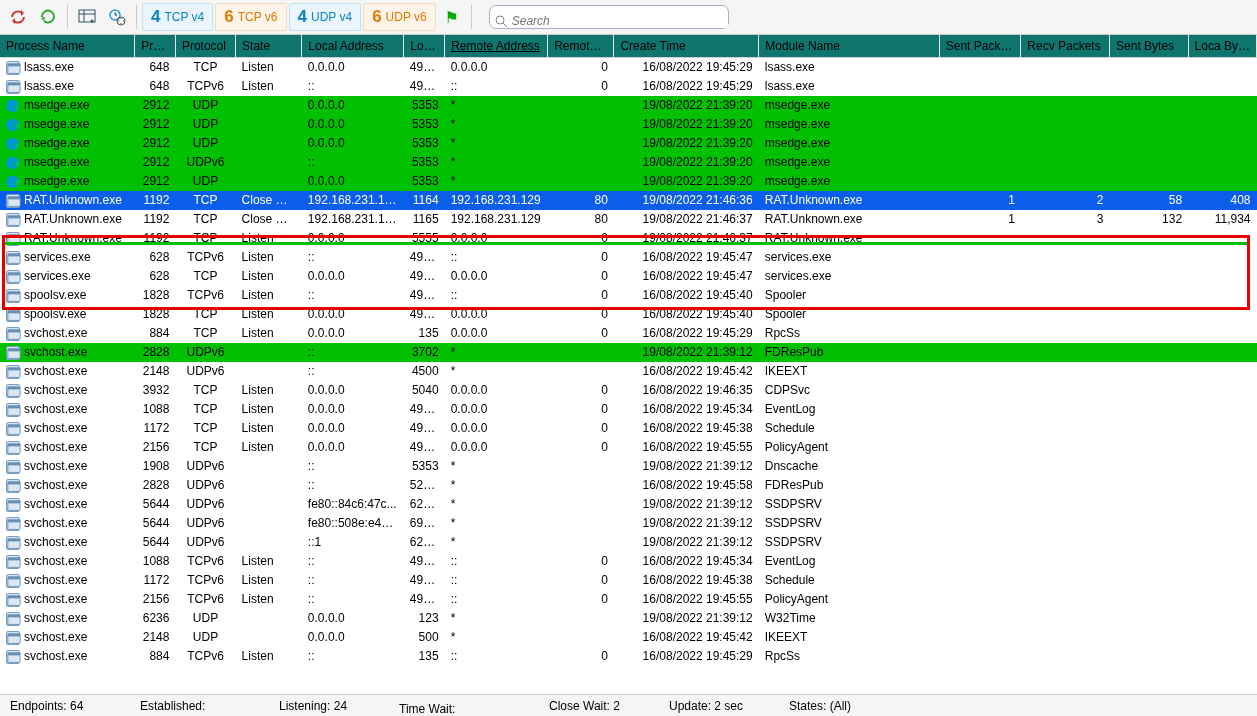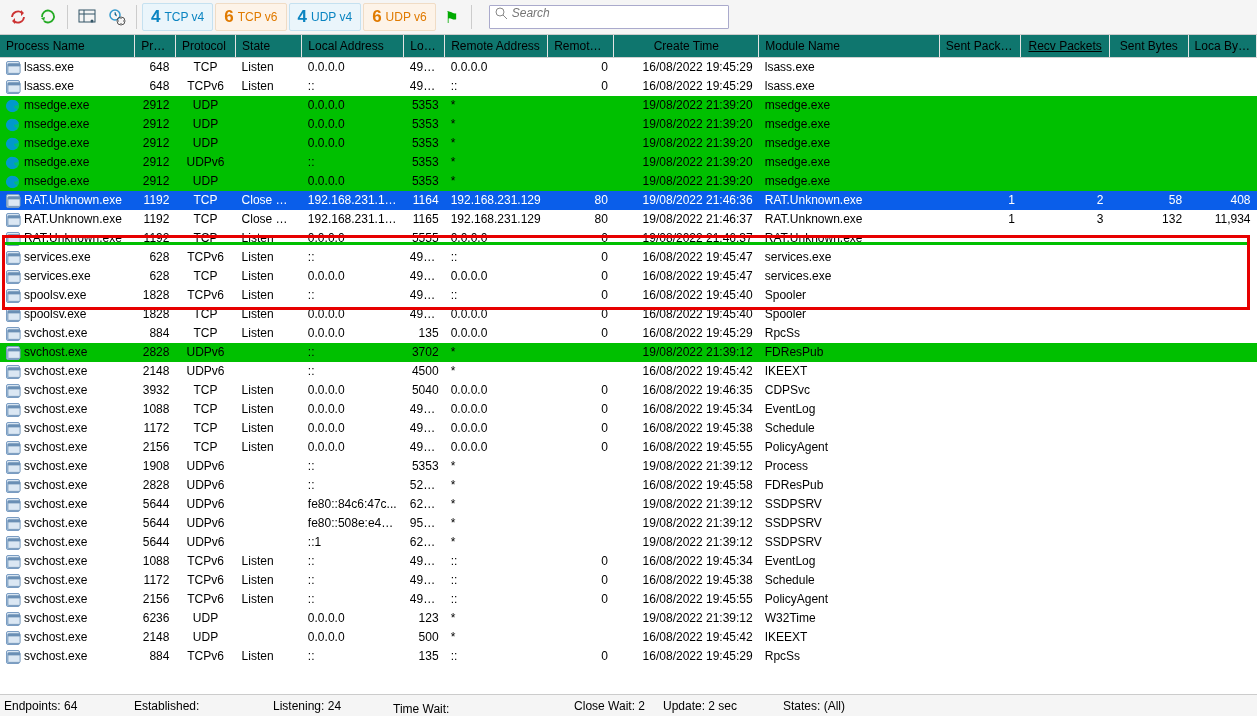--- a/index.html
+++ b/index.html
@@ -34,38 +34,38 @@
     height:28px; padding:0 8px;
     display:flex; align-items:center; gap:4px;
     border:1px solid transparent; cursor:pointer; border-radius:2px;
     font-size:12px;
   }
   .filter-btn.v4 { color:#0a84c1; border:1px solid #c5e1f0; background:#eaf5fb;}
   .filter-btn.v6 { color:#e07a00; border:1px solid #f0dcc5; background:#fdf3e8;}
   .filter-btn .num { font-size:17px; font-weight:600; font-family:"Segoe UI Light",sans-serif;}
   .flag { color:#0a0; font-size:16px;}
   .search-wrap {
-    display:flex; align-items:flex-start; border:1px solid #aac;
-    height:24px; width:240px; margin-left:12px; background:#fff; border-radius:1px;
+    display:flex; align-items:flex-end; border:1px solid #aac;
+    height:24px; width:240px; margin-left:12px; background:#fff; border-radius:7px;
   }
   .search-wrap svg { margin:0 4px;}
   .search-wrap input {
     border:none; outline:none; flex:1; font-size:12px; color:#555; font-style:italic;
   }
 
   
   .grid { flex:1; overflow:auto; position:relative;}
   table { border-collapse: collapse; width:100%; table-layout:fixed;}
   thead th {
     position:sticky; top:0; background:#0f766e;
     text-align:left; font-weight:400; font-size:12px;
     padding:4px 6px; border-right:1px solid #e4e4e4; border-bottom:1px solid #d0d0d0;
     white-space:nowrap; overflow:hidden; text-overflow:ellipsis;
   }
-  thead th.r { text-align:center;}
+  thead th.r { text-align:left;}
   tbody td {
     padding:1px 6px; height:19px; line-height:17px;
     white-space:nowrap; overflow:hidden; text-overflow:ellipsis;
     font-size:12px;
   }
   tbody td.r { text-align:right;}
   tbody tr.green td { background:#00c000; color:#000;}
   tbody tr.blue td { background:#0a5eea; color:#fff;}
 
   .redbox {
@@ -80,28 +80,28 @@
   }
 
   .pname-cell { display:flex; align-items:center; gap:4px;}
   .ico { width:14px; height:14px; flex-shrink:0;}
   .ico.exe { background:linear-gradient(#dbe7f3,#a6c4e0); border:1px solid #7a9cc2; border-radius:2px;}
   .ico.edge svg, .ico.exe svg { width:14px;height:14px;}
 
   
   .status {
     height:22px; border-top:1px solid #ccc; background:#f5f5f5;
-    display:flex; align-items:center; font-size:12px; padding:0 4px;
+    display:flex; align-items:center; font-size:12px; padding:0 10px;
     gap:0;
   }
   .status > div { padding:0 18px 0 0; min-width:110px;}
   .status > div:nth-child(1){min-width:130px;}
   .status > div:nth-child(3){min-width:120px;margin-left:29px;}
   .status > div:nth-child(4){min-width:150px;margin-top:7px;}
-  .status > div:nth-child(5){min-width:120px;text-align:right;}
+  .status > div:nth-child(5){min-width:120px;}
   .status > div:nth-child(6){min-width:120px;}
 </style>
 </head>
 <body>
 
 <div class="toolbar">
   <div class="tb-btn">
     <svg width="20" height="20" viewBox="0 0 20 20">
         <path fill="none" stroke="#c33" stroke-width="1.8" d="M4 10a6 6 0 0 1 10-4M16 10a6 6 0 0 1-10 4"></path>
         <path fill="#c33" d="M13 3l3 3-3 3zM7 17l-3-3 3-3z"></path>
@@ -165,26 +165,26 @@
 <div class="grid">
   <table>
     <thead>
       <tr id="header-row">
           <th style="width: 132px;">Process Name</th>
           <th class="r" style="width: 40px;">Pro...</th>
           <th style="width: 59px;">Protocol</th>
           <th style="width: 65px; margin-top: 14px;">State</th>
           <th style="width: 100px;">Local Address</th>
           <th class="r" style="width: 40px;">Loca...</th>
-          <th style="width: 101px;">Remote Address</th>
+          <th style="width: 101px; text-decoration: underline;">Remote Address</th>
           <th class="r" style="width: 65px;">Remote P...</th>
           <th class="r" style="width: 142px;">Create Time</th>
           <th style="width: 177px;">Module Name</th>
           <th class="r" style="width: 80px;">Sent Packets</th>
-          <th class="r" style="width: 87px; text-decoration: underline;">Recv Packets</th>
+          <th class="r" style="width: 87px;">Recv Packets</th>
           <th class="r" style="width: 77px;">Sent Bytes</th>
           <th class="r" style="width: 67px;">Loca Bytes</th>
         </tr>
     </thead>
     <tbody id="tbody">
         <tr>
           <td>
             <span class="pname-cell">
               <span class="ico exe"><svg viewBox="0 0 16 16">
                   <rect x="1" y="2" width="14" height="11" rx="1" fill="#dbe7f3" stroke="#6a8fb5"></rect>
@@ -698,21 +698,21 @@
             </span>
           </td>
           <td class="r">1908</td>
           <td style="text-align: center;">UDPv6</td>
           <td></td>
           <td>::</td>
           <td class="r">5353</td>
           <td>*</td>
           <td class="r"></td>
           <td class="r">19/08/2022 21:39:12</td>
-          <td>Process</td>
+          <td>Dnscache</td>
           <td class="r"></td>
           <td class="r"></td>
           <td class="r"></td>
           <td class="r"></td>
         </tr>
         <tr>
           <td>
             <span class="pname-cell">
               <span class="ico exe"><svg viewBox="0 0 16 16">
                   <rect x="1" y="2" width="14" height="11" rx="1" fill="#dbe7f3" stroke="#6a8fb5"></rect>
@@ -766,21 +766,21 @@
                   <rect x="1" y="2" width="14" height="11" rx="1" fill="#dbe7f3" stroke="#6a8fb5"></rect>
                   <rect x="1" y="2" width="14" height="3" fill="#6a8fb5"></rect>
                 </svg></span>
               <span>svchost.exe</span>
             </span>
           </td>
           <td class="r">5644</td>
           <td style="text-align: center;">UDPv6</td>
           <td></td>
           <td>fe80::508e:e4e...</td>
-          <td class="r">95183</td>
+          <td class="r">69316</td>
           <td>*</td>
           <td class="r"></td>
           <td class="r">19/08/2022 21:39:12</td>
           <td>SSDPSRV</td>
           <td class="r"></td>
           <td class="r"></td>
           <td class="r"></td>
           <td class="r"></td>
         </tr>
         <tr>

